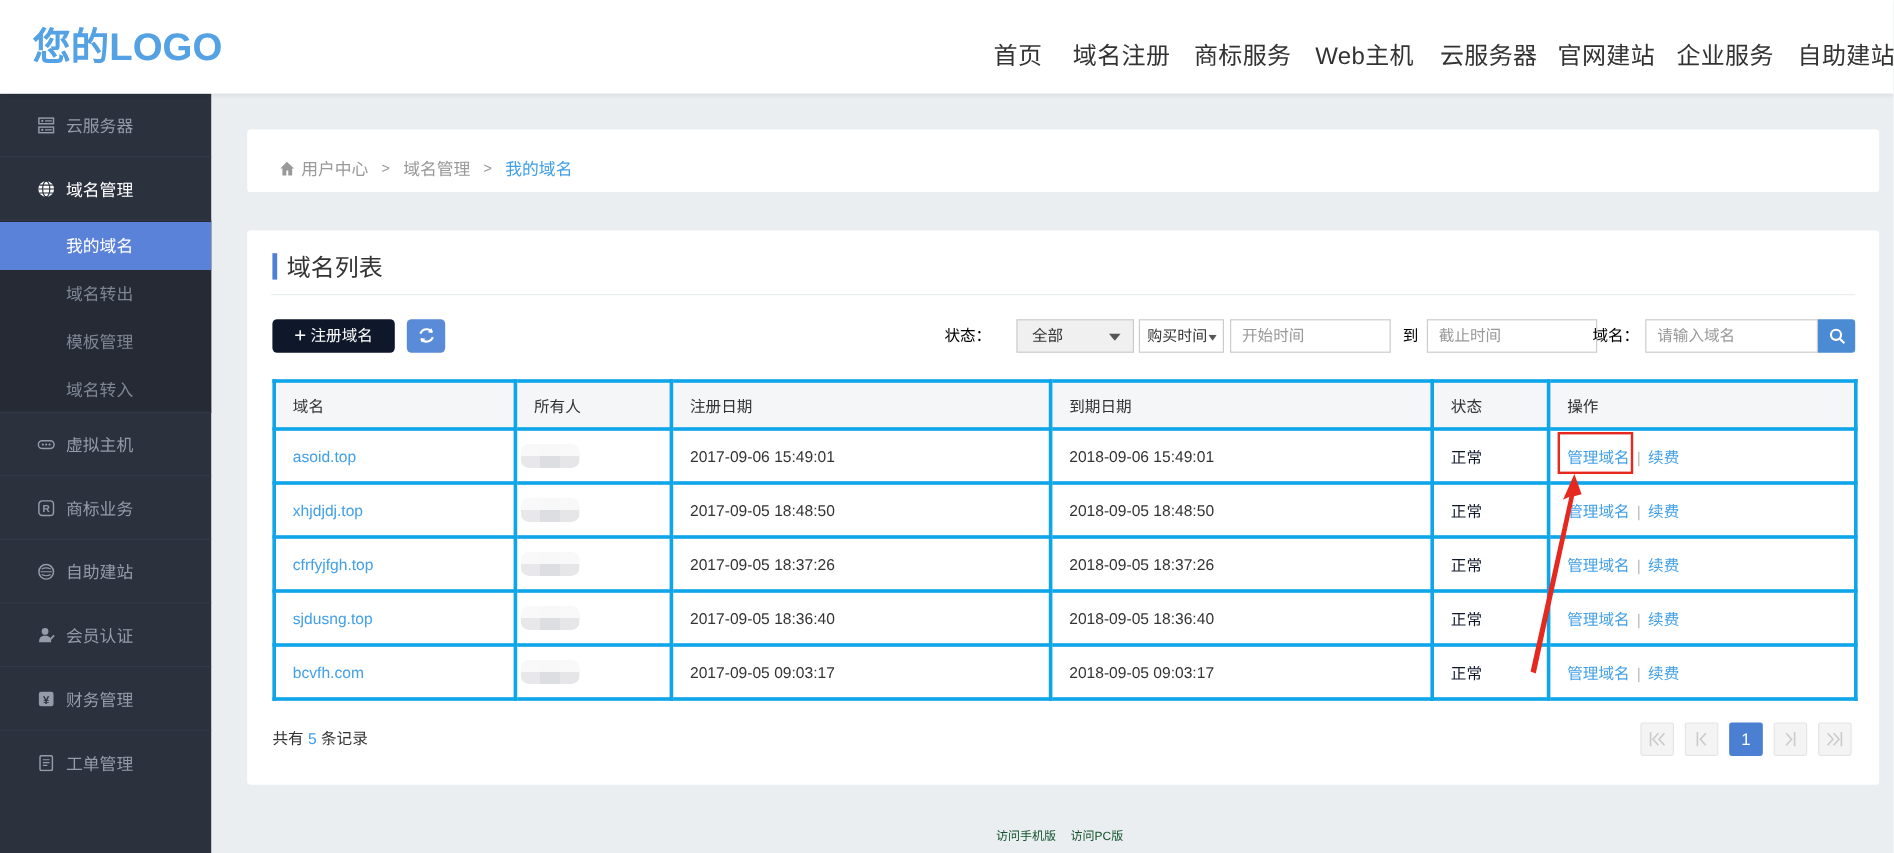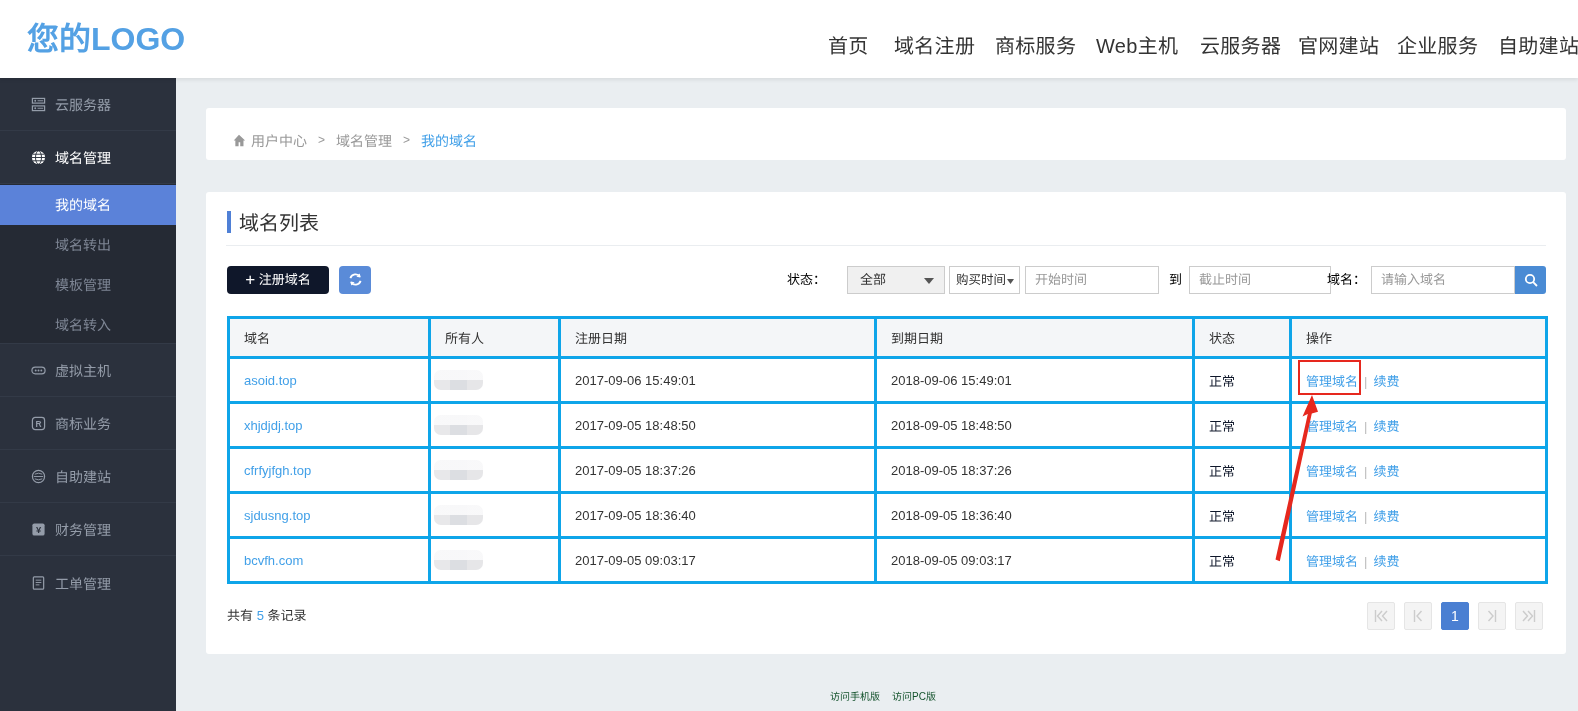--- a/index.html
+++ b/index.html
@@ -126,20 +126,28 @@
         <text x="8" y="11.5" font-size="9" font-weight="bold" fill="#949ca9" text-anchor="middle" font-family="Liberation Sans">R</text>
       </svg>
       <span class="tx">商标业务</span>
     </div>
   <div class="snav-item">
       <svg class="ic" viewBox="0 0 16 16">
         <circle cx="8" cy="8" r="6.5" fill="none" stroke="#949ca9" stroke-width="1.3"></circle>
         <path d="M3 8 h10 M4 5.5 q4 -2 8 0 M4 10.5 q4 2 8 0" stroke="#949ca9" fill="none"></path>
       </svg>
       <span class="tx">自助建站</span>
+    </div>
+  <div class="snav-item">
+      <svg class="ic" viewBox="0 0 16 16">
+        <circle cx="7" cy="4.5" r="3" fill="#949ca9"></circle>
+        <path d="M1.5 14 q0 -6 5.5 -6 q5.5 0 5.5 6 z" fill="#949ca9"></path>
+        <path d="M10 10 l1.5 1.8 L15 8" stroke="#949ca9" stroke-width="1.6" fill="none"></path>
+      </svg>
+      <span class="tx">会员认证</span>
     </div>
   <div class="snav-item">
       <svg class="ic" viewBox="0 0 16 16">
         <rect x="1.5" y="1.5" width="13" height="13" rx="2" fill="#949ca9"></rect>
         <text x="8" y="12" font-size="10" font-weight="bold" fill="#2b313d" text-anchor="middle" font-family="Liberation Sans">¥</text>
       </svg>
       <span class="tx">财务管理</span>
     </div>
   <div class="snav-item" style="border-bottom:none;">
       <svg class="ic" viewBox="0 0 16 16">

